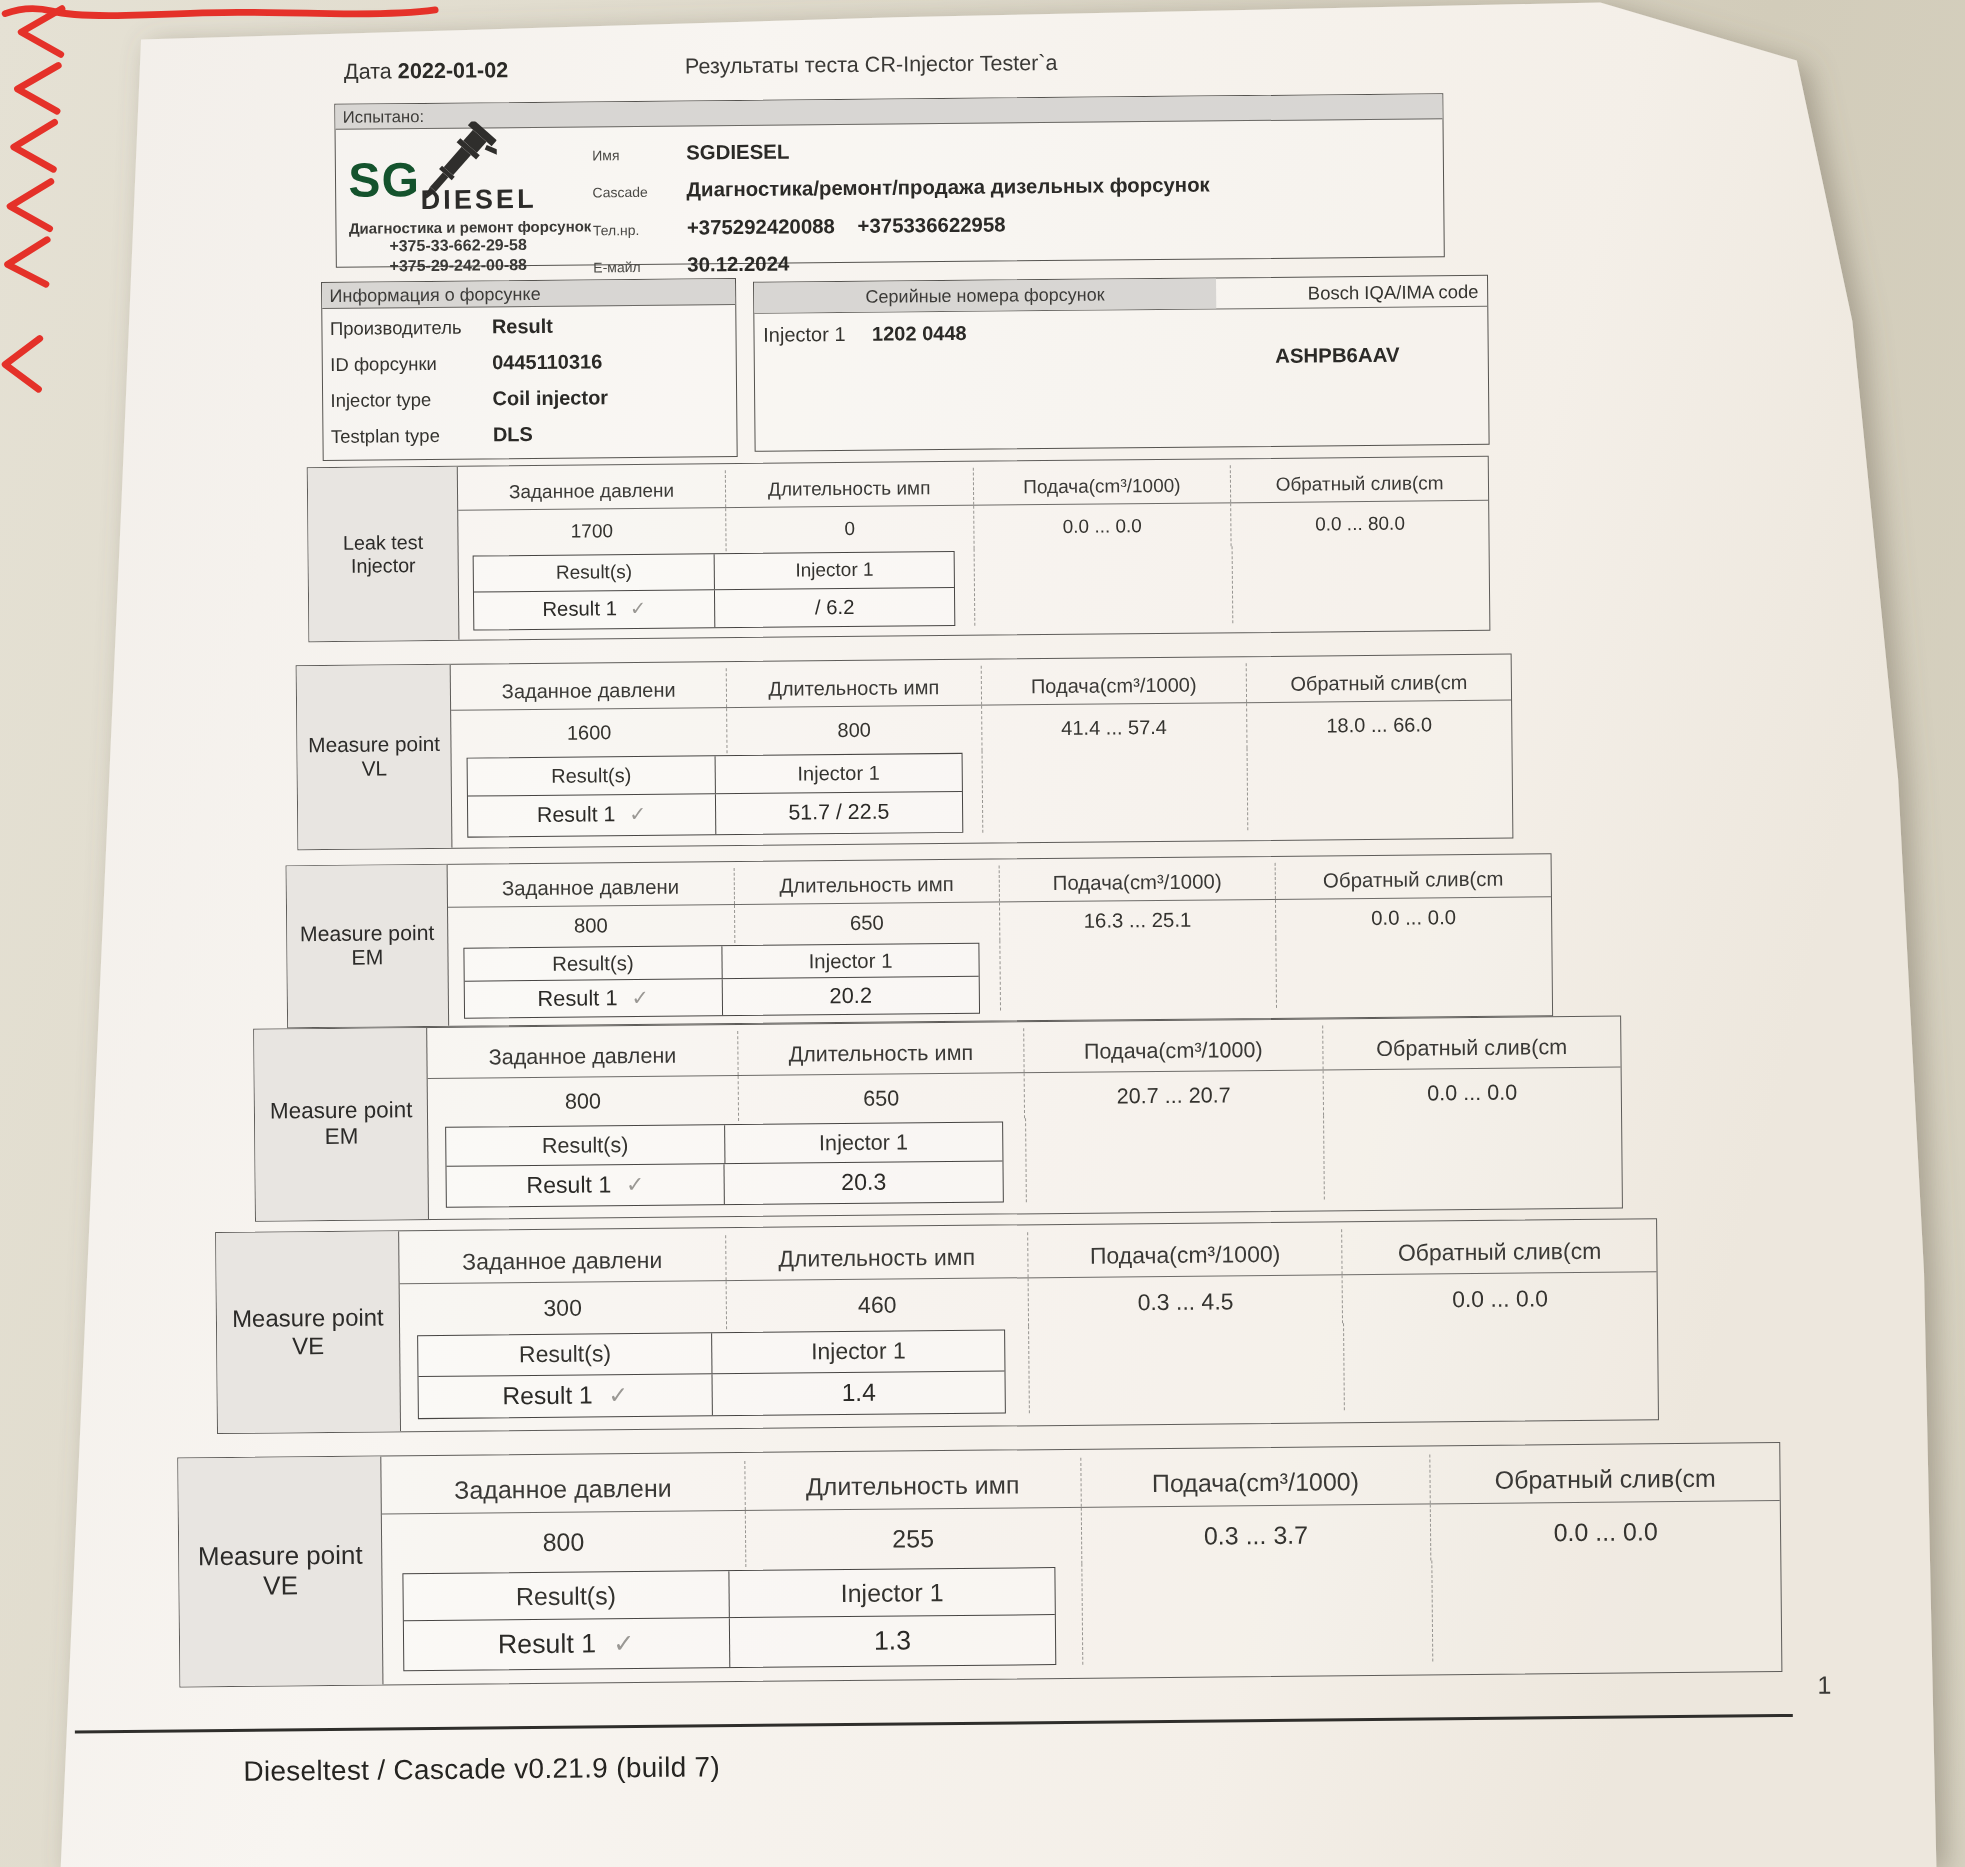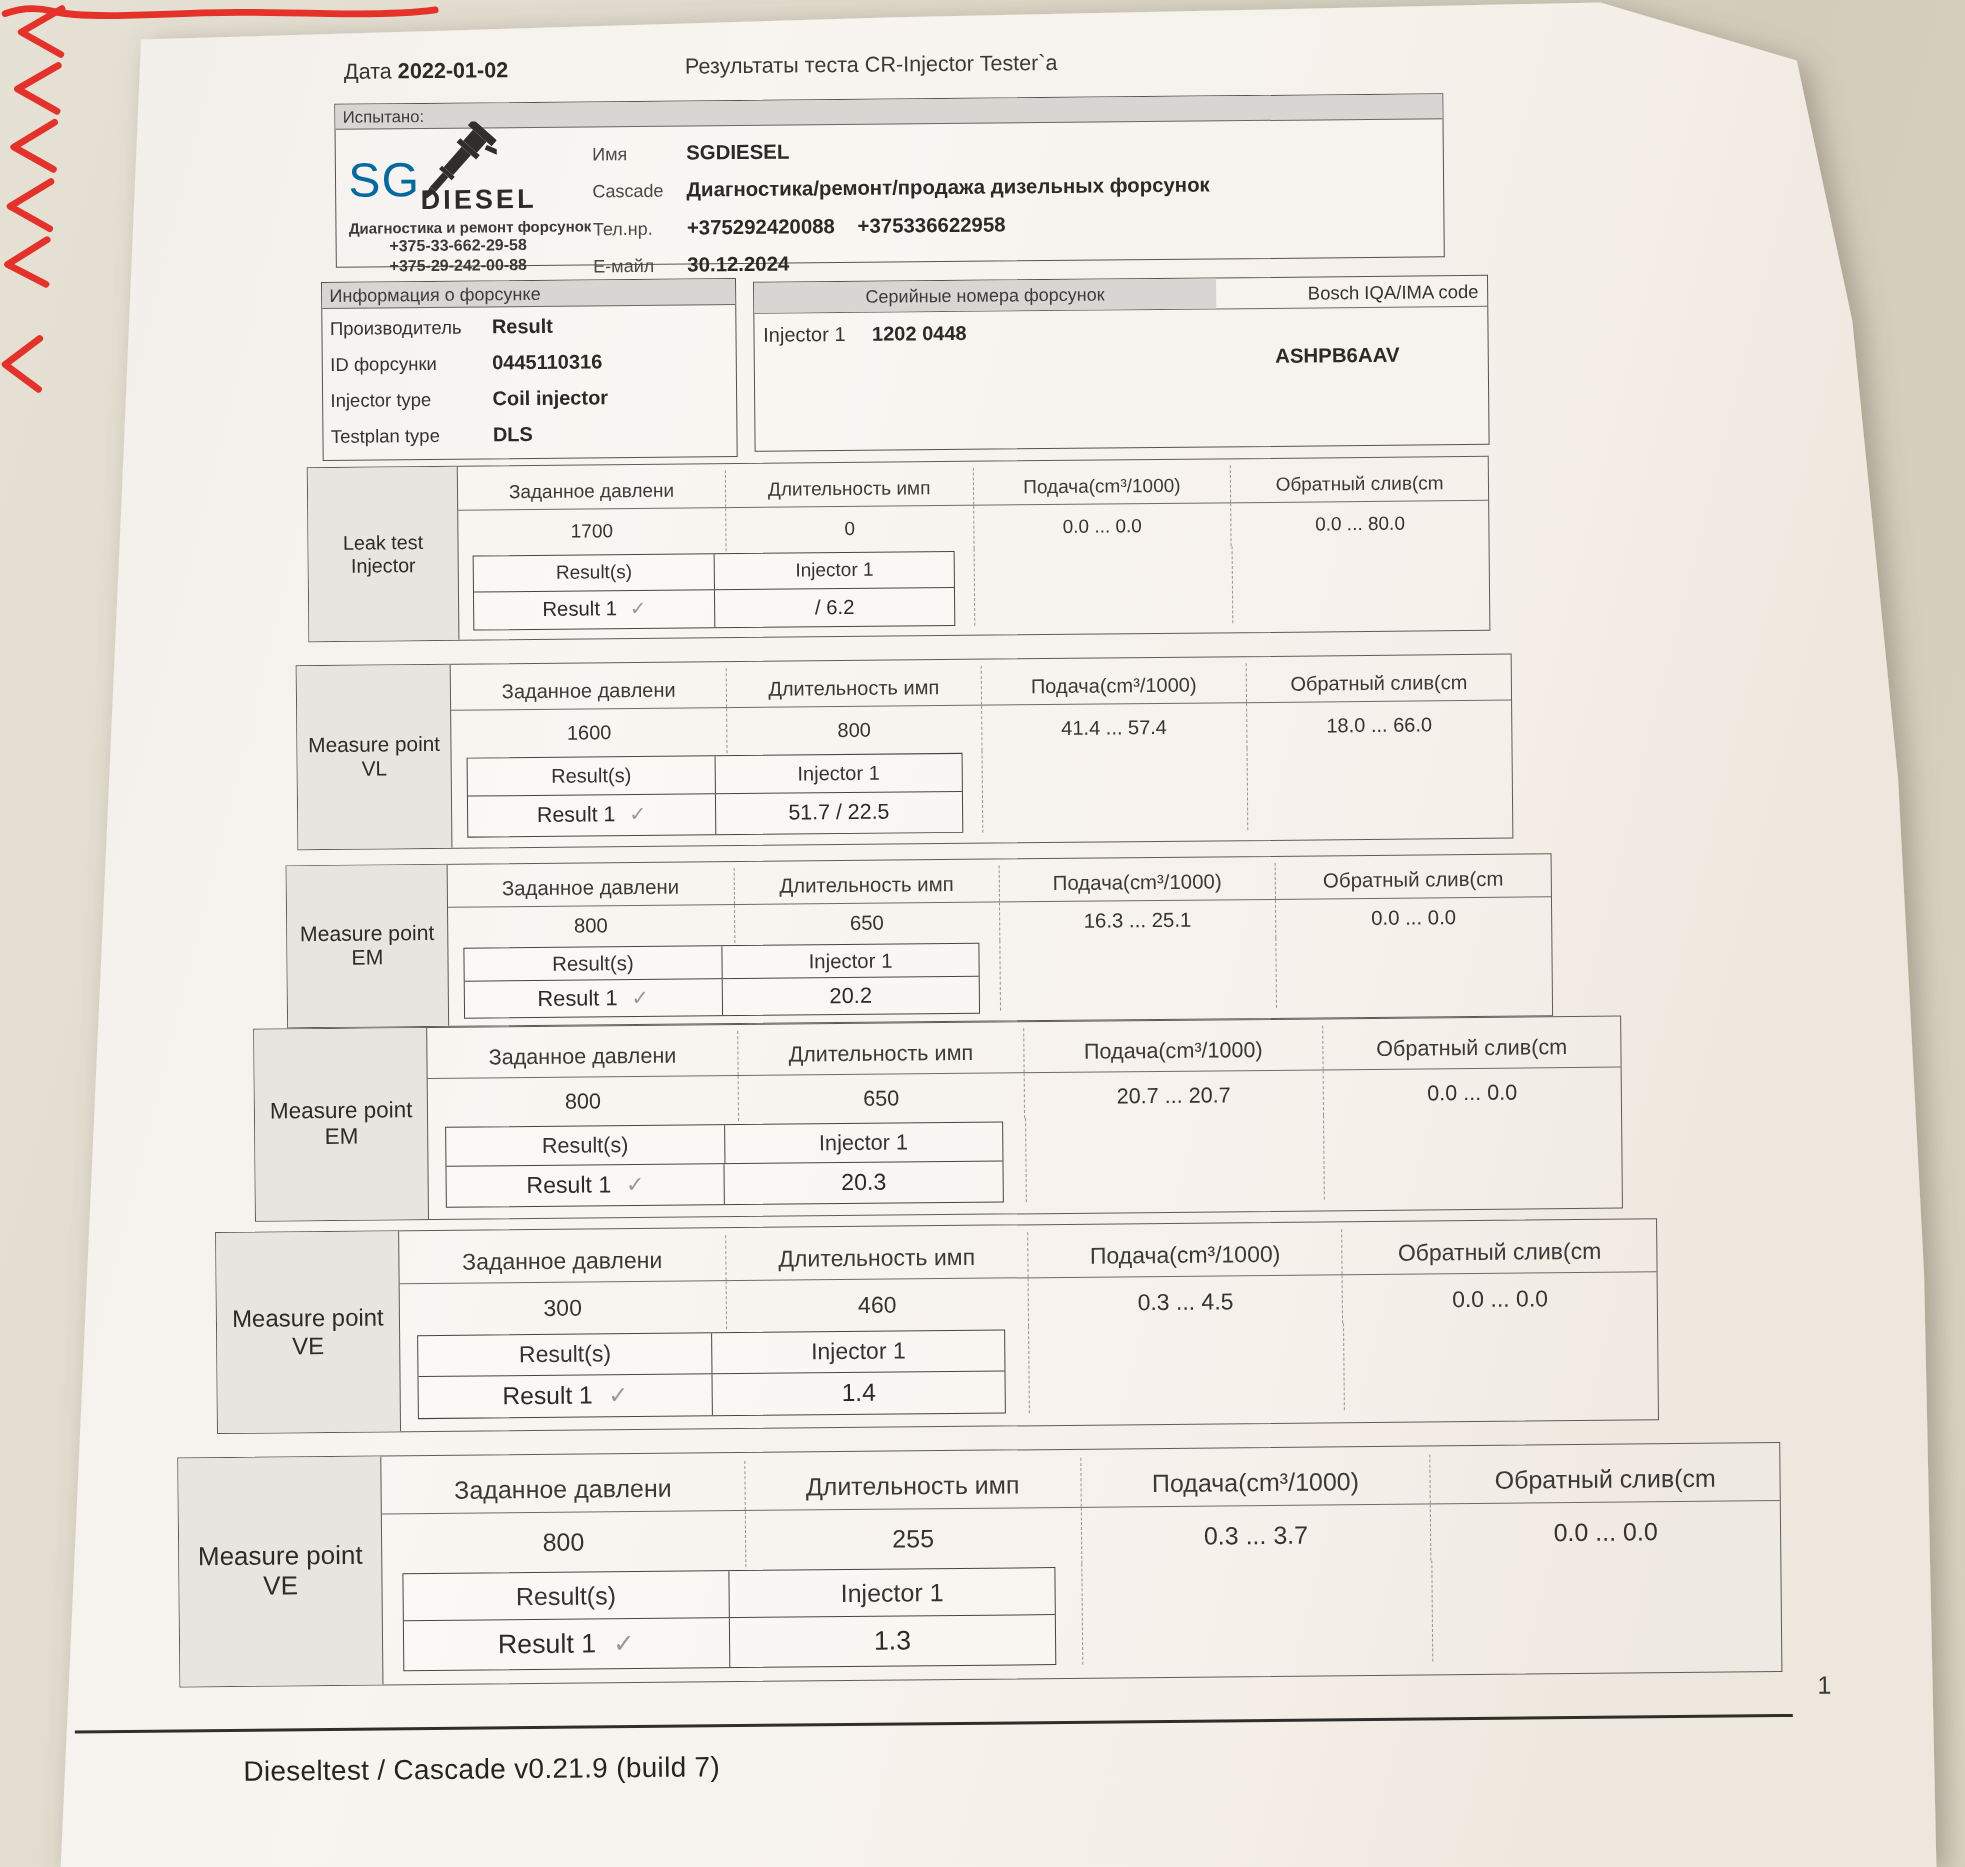--- a/index.html
+++ b/index.html
@@ -16,28 +16,28 @@
   .pgtitle{position:absolute;font-size:21.6px;color:#3a3936;}
 
   
   .box{position:absolute;border:1.9px solid #55534f;background:rgba(255,255,255,0.18);}
   .box-bar{background:#d8d6d3;border-bottom:1.2px solid #6b6965;font-size:16.7px;color:#3c3b38;padding:2.5px 6.2px 1.9px 7.4px;}
 
   
   .tested-body{display:flex;padding:8.7px 11px 6.2px 12.4px;}
   .logo{width:218px;position:relative;}
   .logo-top{display:flex;align-items:center;height:67px;}
-  .logo-sg{font-size:48px;font-weight:400;letter-spacing:1.2px;color:#0369a1;line-height:1;margin-top:16px;}
+  .logo-sg{font-size:48px;font-weight:700;letter-spacing:1.2px;color:#14532d;line-height:1;margin-top:16px;}
   .inj{margin:-13.6px 0 0 -2.5px;}
   .logo-diesel{font-size:27px;font-weight:800;letter-spacing:3.1px;color:#2c2b29;margin:-18.5px 0 0 72px;line-height:1;}
   .logo-tag{font-size:15px;font-weight:700;color:#3a3936;white-space:nowrap;margin-top:5px;}
   .logo-ph{font-size:16px;font-weight:700;color:#3a3936;text-align:center;line-height:1.3;}
   .fields{flex:1;padding:6.2px 0 0 26px;}
   .frow{display:flex;align-items:baseline;margin-bottom:14.2px;}
-  .fl{width:94px;font-size:18px;color:#4a4945;flex:none;}
+  .fl{width:94px;font-size:14px;color:#4a4945;flex:none;}
   .fv{font-size:20.4px;font-weight:600;color:#2b2a27;}
   .pre{white-space:pre-wrap;}
 
   
   .info-rows{padding:7.4px 6.2px 3.7px 7.4px;}
   .irow{display:flex;align-items:baseline;margin-bottom:13px;}
   .il{width:162px;font-size:18.5px;color:#34332f;flex:none;}
   .iv{font-size:20px;font-weight:600;color:#2b2a27;}
   .info-bar{font-size:18px;}
 

